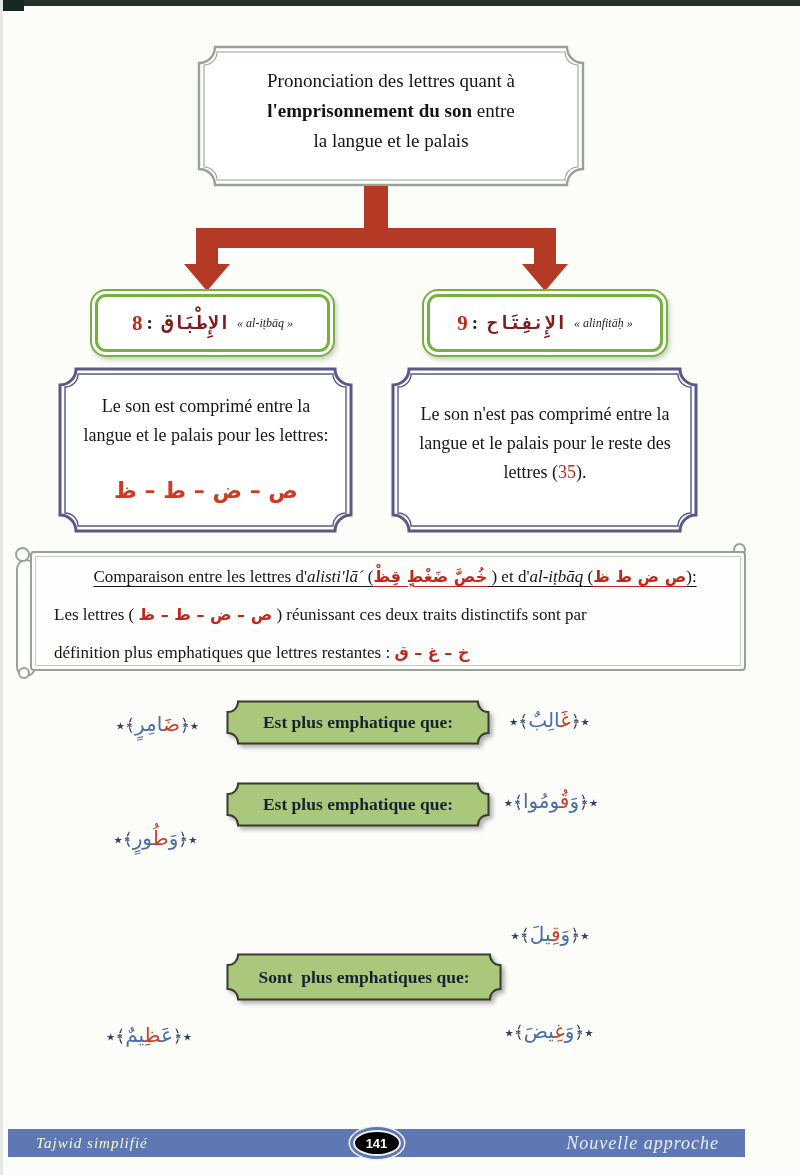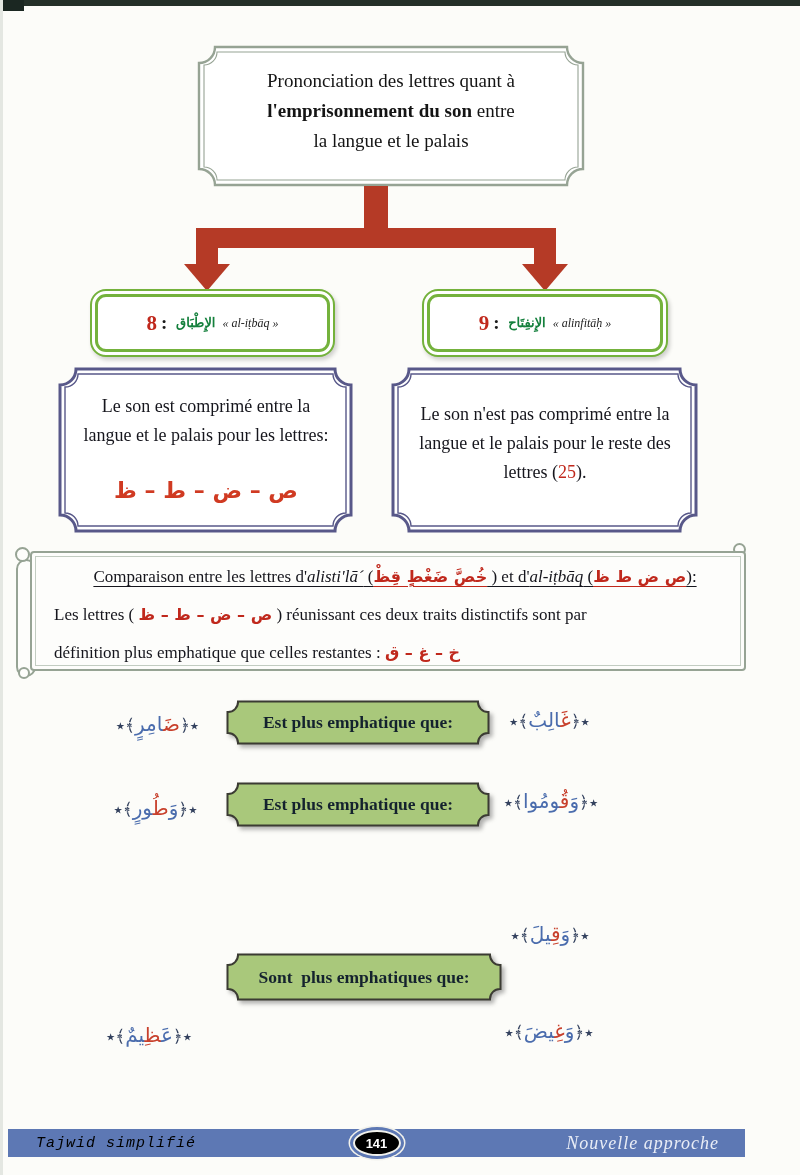--- a/index.html
+++ b/index.html
@@ -36,21 +36,21 @@
 
   
   .gbox{border:2px solid #74b23c;border-radius:16px;padding:3px;background:#fff;
         box-sizing:border-box;box-shadow:2px 3px 4px rgba(0,0,0,0.18);}
   .gbox-in{border:3px solid #74b23c;border-radius:11px;height:100%;box-sizing:border-box;
            display:flex;align-items:center;justify-content:center;gap:4px;background:#fff;}
   .cat-left{left:90px;top:289px;width:245px;height:68px;}
   .cat-right{left:422px;top:289px;width:246px;height:68px;}
   .cat-num{color:#c0281c;font-weight:bold;font-size:21px;}
   .cat-colon{font-size:19px;font-weight:bold;white-space:pre;}
-  .cat-ar{font-family:Liberation Serif, serif;font-weight:bold;font-size:13px;color:#15803d;}
+  .cat-ar{font-family:Liberation Mono, monospace;font-weight:bold;font-size:19px;color:#7f1d1d;}
   .cat-lat{font-style:italic;font-size:12px;white-space:pre;color:#222;}
 
   
   .def-left{left:58px;top:367px;width:295px;height:166px;}
   .def-right{left:391px;top:367px;width:307px;height:166px;}
   .def-text{position:absolute;text-align:center;font-size:18px;line-height:29px;color:#16161d;}
   .def-text-l{left:80px;top:392px;width:252px;}
   .def-text-r{left:416px;top:400px;width:258px;}
   .red{color:#c0281c;}
   .def-letters{position:absolute;left:80px;top:478px;width:252px;text-align:center;
@@ -81,30 +81,30 @@
   .btn-r2{left:226px;top:782px;width:264px;height:45px;}
   .btn-r3{left:226px;top:953px;width:276px;height:48px;}
 
   .word{display:flex;align-items:center;justify-content:center;}
   .qword{direction:rtl;unicode-bidi:isolate;font-family:"DejaVu Sans",sans-serif;font-size:20px;
          color:#4a6cad;white-space:nowrap;}
   .qword .qbr{color:#33415e;font-size:17px;}
   .qword .qred{color:#c8402c;}
   .w-r1l{left:100px;top:702px;width:115px;height:44px;}
   .w-r1r{left:492px;top:698px;width:115px;height:44px;}
-  .w-r2l{left:98px;top:786px;width:115px;height:44px;}
+  .w-r2l{left:98px;top:816px;width:115px;height:44px;}
   .w-r2r{left:490px;top:778px;width:122px;height:46px;}
   .w-r3tl{left:100px;top:916px;width:115px;height:44px;}
   .w-r3tr{left:494px;top:912px;width:112px;height:44px;}
   .w-r3bl{left:88px;top:1012px;width:122px;height:46px;justify-content:center;}
   .w-r3br{left:490px;top:1008px;width:118px;height:46px;}
 
   
   .footer{left:8px;top:1129px;width:737px;height:28px;background:#5d78b4;display:flex;align-items:center;}
-  .footer-left{margin-left:28px;font-style:italic;font-size:15px;color:#000000;letter-spacing:1px;font-family:Liberation Mono, monospace;}
+  .footer-left{margin-left:28px;font-style:italic;font-size:15px;color:#fef9c3;letter-spacing:1px;}
   .footer-right{margin-left:auto;margin-right:26px;font-style:italic;font-size:18px;color:#e9edf6;letter-spacing:1px;}
   .badge{position:absolute;left:50%;top:50%;transform:translate(-50%,-50%);width:44px;height:22px;
          background:#000000;border:2px solid #f2f2ec;border-radius:50%;
          box-shadow:0 0 0 3px #5d78b4,0 0 0 4.5px #f2f2ec;
          display:flex;align-items:center;justify-content:center;
          font-family:"Liberation Sans",sans-serif;font-weight:bold;font-size:13px;color:#fff;text-align:right;}
 </style>
 </head>
 <body>
 
@@ -158,30 +158,30 @@
   </div>
   <div class="abs def-text def-text-l">Le son est comprimé entre la langue et le palais pour les lettres:</div>
   <div class="abs def-letters">ص – ض – ط – ظ</div>
 
   <div class="abs cert def-right">
     <svg viewBox="0 0 307 166">
       <path d="M 18 2 H 289 A 16 16 0 0 0 305 18 V 148 A 16 16 0 0 0 289 164 H 18 A 16 16 0 0 0 2 148 V 18 A 16 16 0 0 0 18 2 Z" fill="#ffffff" stroke="#585889" stroke-width="3"></path>
       <path d="M 20 7 H 287 A 13 13 0 0 0 300 20 V 146 A 13 13 0 0 0 287 159 H 20 A 13 13 0 0 0 7 146 V 20 A 13 13 0 0 0 20 7 Z" fill="none" stroke="#585889" stroke-width="1.4"></path>
     </svg>
   </div>
-  <div class="abs def-text def-text-r"><span>Le son n'est pas comprimé entre la langue et le palais pour le reste des lettres (</span><span class="red">25</span><span>).</span></div>
+  <div class="abs def-text def-text-r"><span>Le son n'est pas comprimé entre la langue et le palais pour le reste des lettres (</span><span class="red">35</span><span>).</span></div>
 
   <div class="abs banner-roll"></div>
   <div class="abs banner-curl curl-tl"></div>
   <div class="abs banner-curl curl-bl"></div>
   <div class="abs banner-curl curl-tr"></div>
   <div class="abs banner-main">
     <div class="bline b1"><span>Comparaison entre les lettres d'</span><span class="em">alisti'lā´</span><span> (</span><span class="ar red" dir="rtl">خُصَّ ضَغْطٍ قِظْ</span><span> ) et d'</span><span class="em">al-iṭbāq</span><span> (</span><span class="ar red" dir="rtl">ص ض ط ظ</span><span>):</span></div>
     <div class="bline"><span>Les lettres ( </span><span class="ar red" dir="rtl">ص – ض – ط – ظ</span><span> ) réunissant ces deux traits distinctifs sont par</span></div>
-    <div class="bline"><span>définition plus emphatique que celles restantes : </span><span class="ar red" dir="rtl">خ – غ – ق</span></div>
+    <div class="bline"><span>définition plus emphatiques que lettres restantes : </span><span class="ar red" dir="rtl">خ – غ – ق</span></div>
   </div>
 
   <div class="abs word w-r1l">
     <span class="qword"><span class="qbr">٭﴿</span><span class="qred">ضَ‍</span><span>‍امِرٍ</span><span class="qbr">﴾٭</span></span>
   </div>
   <div class="abs btn btn-r1">
     <svg viewBox="0 0 264 45">
         <path d="M 12 1.5 H 252 A 10 10 0 0 0 262.5 12 V 33 A 10 10 0 0 0 252 43.5 H 12 A 10 10 0 0 0 1.5 33 V 12 A 10 10 0 0 0 12 1.5 Z" fill="#a9c87b" stroke="#3b3b33" stroke-width="2"></path>
       </svg>
     <div class="btn-label">Est plus emphatique que:</div>

